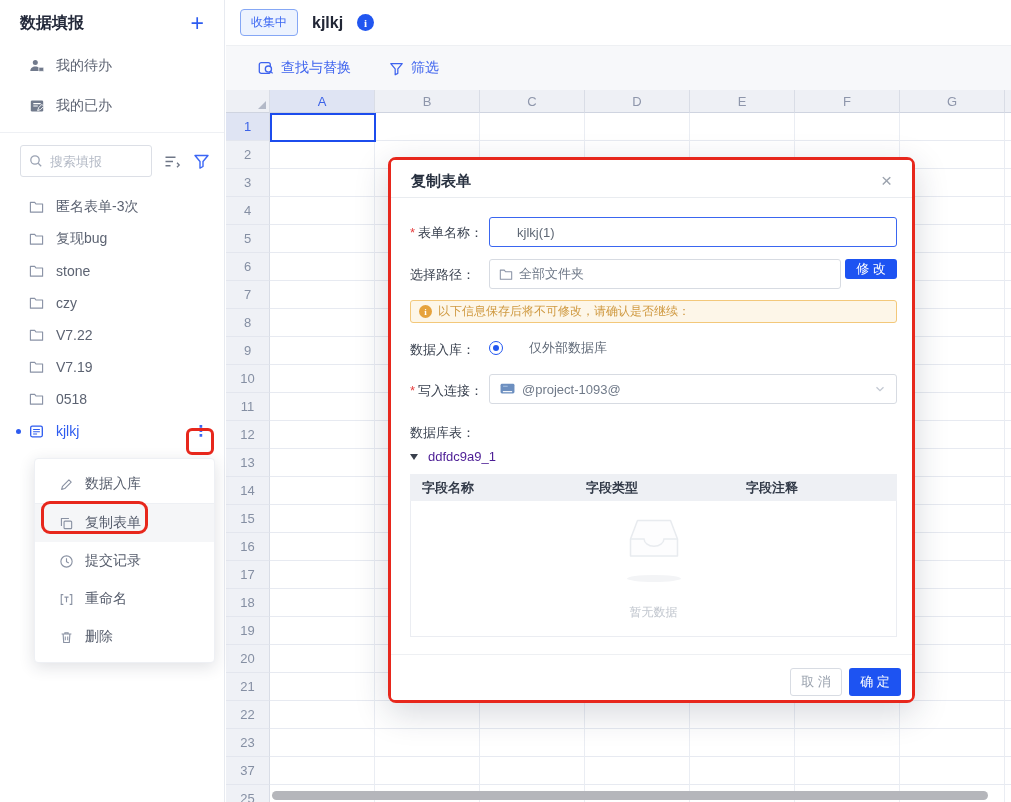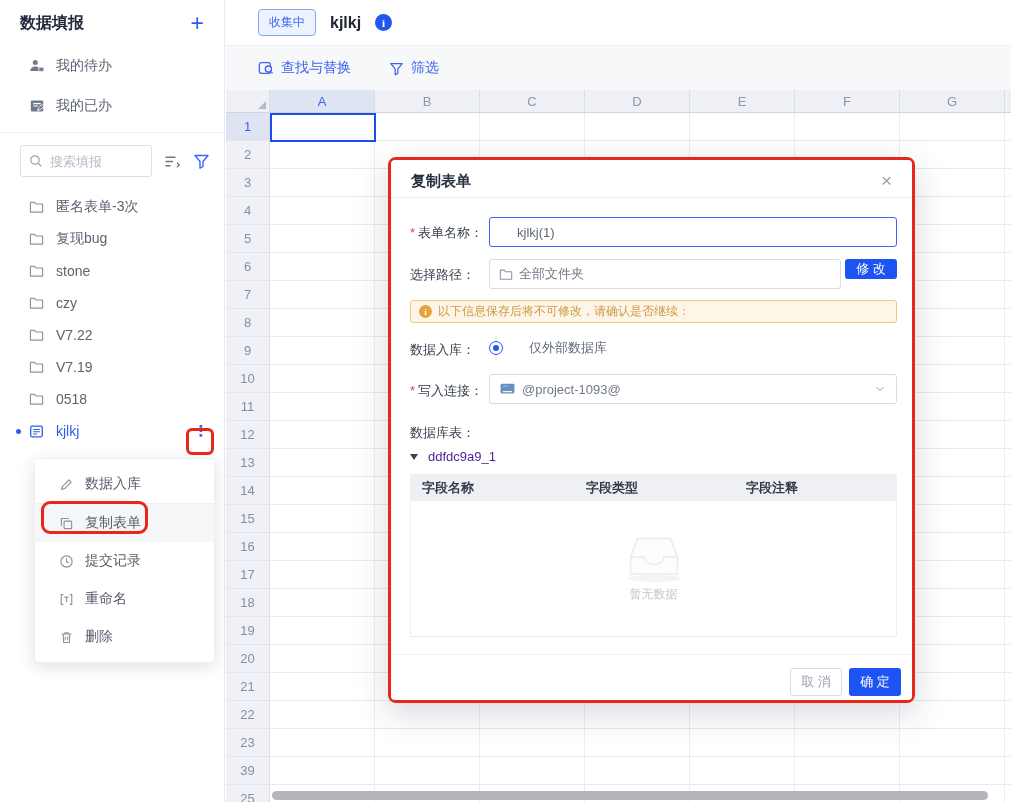--- a/index.html
+++ b/index.html
@@ -26,21 +26,21 @@
   .more-dots { width:22px; text-align:center; color:#3b66f5; font-size:15px; letter-spacing:0; cursor:pointer; font-weight:700; }
 
   
   .ctx-menu { position:absolute; left:34px; top:458px; width:181px; background:#fff; border:1px solid #eef0f4; border-radius:4px; box-shadow:0 4px 16px rgba(32,40,62,.14); padding:6px 0; z-index:30; }
   .menu-item { height:38px; display:flex; align-items:center; gap:11px; padding:0 24px; font-size:14px; color:#565d6c; cursor:pointer; }
   .menu-item.hl { background:#f5f6f8; }
   .menu-div { height:1px; background:#eef0f4; }
   .m-ic { width:15px; height:15px; display:flex; align-items:center; justify-content:center; }
 
   
-  .main-top { position:absolute; left:226px; top:0; width:785px; height:46px; background:#fff; border-bottom:1px solid #eef0f3; display:flex; align-items:center; padding:0 0 0 32px; gap:14px; }
+  .main-top { position:absolute; left:226px; top:0; width:785px; height:46px; background:#fff; border-bottom:1px solid #eef0f3; display:flex; align-items:center; padding:0 0 0 14px; gap:14px; }
   .status-badge { font-size:12px; color:#3d68f2; background:#edf3fe; border:1px solid #85a7f5; border-radius:4px; padding:4px 10px; cursor:pointer; }
   .doc-title { font-size:16px; font-weight:700; color:#212635; }
   .info-ic { width:17px; height:17px; border-radius:50%; background:#2156f0; color:#fff; font-size:11px; font-weight:700; display:flex; align-items:center; justify-content:center; font-family:"Liberation Serif",serif; cursor:pointer; }
   .tools { position:absolute; left:226px; top:46px; width:785px; height:44px; background:#f7f8fa; display:flex; align-items:center; padding-left:32px; gap:38px; }
   .tool-btn { display:flex; align-items:center; gap:7px; font-size:14px; color:#3e63ee; cursor:pointer; }
 
   
   .grid { position:absolute; left:226px; top:90px; width:785px; height:712px; background:#fff; overflow:hidden; }
   .g-header { display:flex; height:23px; }
   .g-corner { width:44px; height:23px; background:#eef0f5; border-right:1px solid #d9dde6; border-bottom:1px solid #cfd4e0; position:relative; flex:none; }
@@ -80,21 +80,21 @@
   .radio::after { content:""; width:6px; height:6px; border-radius:50%; background:#2156f0; }
   .opt-label { font-size:13px; color:#606a78; }
   .select-box { position:absolute; left:98px; top:214px; width:408px; height:30px; border:1px solid #d7dbe2; border-radius:3px; display:flex; align-items:center; gap:7px; padding:0 10px; font-size:13px; color:#707a89; cursor:pointer; }
   .select-box .grow { flex:1; }
   .group-row { position:absolute; left:19px; top:289px; display:flex; align-items:center; gap:10px; cursor:pointer; }
   .tri-down { width:0; height:0; border-left:4.5px solid transparent; border-right:4.5px solid transparent; border-top:6px solid #39404d; }
   .group-name { font-size:13px; font-weight:400; color:#4c1d95; }
   .tbl { position:absolute; left:19px; top:314px; width:487px; height:163px; }
   .tbl-head { height:27px; background:#eef0f4; display:grid; grid-template-columns:164px 160px 1fr; align-items:center; }
   .tbl-head span { font-size:13px; font-weight:700; color:#333b49; padding-left:12px; }
-  .tbl-body { height:136px; border:1px solid #ebedf2; border-top:none; display:flex; flex-direction:column; align-items:center; justify-content:center; gap:2px; }
+  .tbl-body { height:136px; border:1px solid #ebedf2; border-top:none; display:flex; flex-direction:column; align-items:center; justify-content:center; gap:20px; }
   .empty-shadow { width:54px; height:7px; background:#f3f4f6; border-radius:50%; margin-top:-5px; }
   .empty-text { font-size:12px; color:#c2c7cf; margin-top:2px; }
   .mo-footer-line { position:absolute; left:0; top:494px; width:100%; border-top:1px solid #eef0f3; }
   .btn-cancel { position:absolute; top:508px; right:70px; width:52px; height:28px; background:#fff; border:1px solid #d8dce3; border-radius:3px; font-size:13px; color:#99a1ad; cursor:pointer; font-family:inherit; }
   .btn-ok { position:absolute; top:508px; right:11px; width:52px; height:28px; background:#1d53f2; border:none; border-radius:3px; font-size:13px; color:#fff; cursor:pointer; font-family:inherit; }
 </style>
 </head>
 <body>
 
 <div class="sidebar">
@@ -560,21 +560,21 @@
         <div class="g-cell"></div>
         <div class="g-cell"></div>
         <div class="g-cell"></div>
         <div class="g-cell"></div>
         <div class="g-cell"></div>
         <div class="g-cell"></div>
         <div class="g-cell"></div>
         <div class="g-cell part"></div>
       </div>
       <div class="g-row">
-        <div class="g-rn">39</div>
+        <div class="g-rn">37</div>
         <div class="g-cell"></div>
         <div class="g-cell"></div>
         <div class="g-cell"></div>
         <div class="g-cell"></div>
         <div class="g-cell"></div>
         <div class="g-cell"></div>
         <div class="g-cell"></div>
         <div class="g-cell part"></div>
       </div>
       <div class="g-row">

